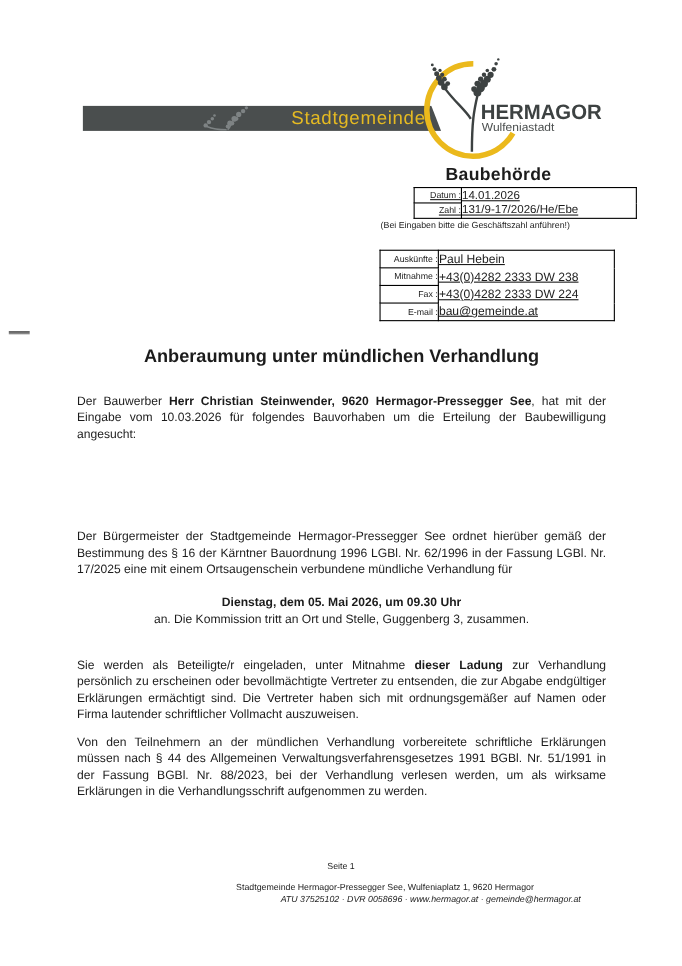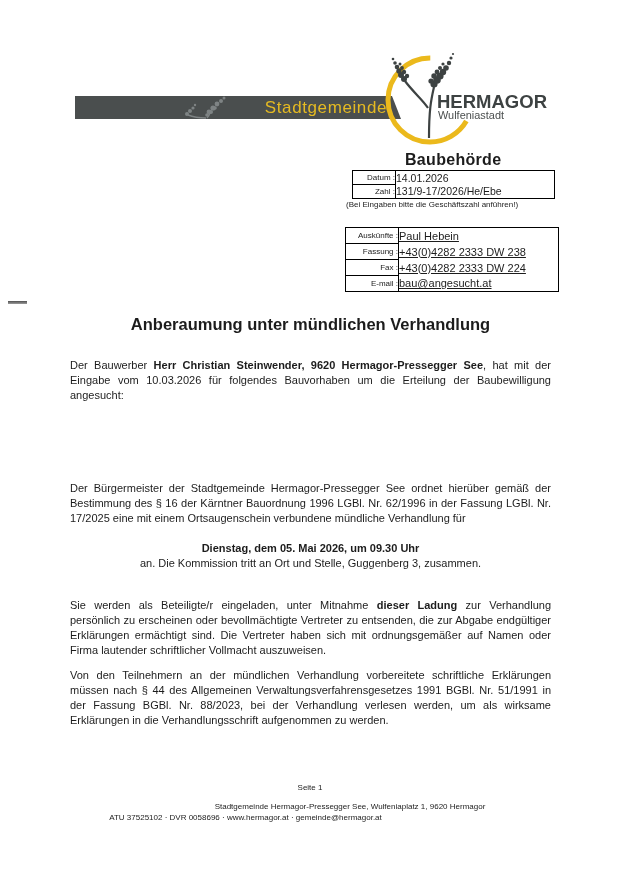--- a/index.html
+++ b/index.html
@@ -16,21 +16,21 @@
 
   .logo{position:absolute;left:383px;top:48px;width:175px;height:100px;}
 
   .dept{position:absolute;left:405px;top:151px;font-size:16px;font-weight:bold;letter-spacing:.3px;text-align:center;}
 
   
   table.tbl{position:absolute;border-collapse:collapse;border:1px solid #000;}
   table.tbl td{padding:0;vertical-align:middle;}
   td.lbl{border:1px solid #000;font-size:8px;text-align:right;padding:0 3px;white-space:nowrap;}
   td.val{font-size:10.5px;padding:0 2px 0 5px;white-space:nowrap;}
-  .tbl1{left:352px;top:170px;}
+  .tbl1{left:376px;top:170px;text-decoration:underline;}
   .tbl1 td{height:13px;}
   .tbl1 td.lbl{width:42px;}
   .tbl1 td.val{width:158px;}
   .tbl2{left:345px;top:227px;}
   .tbl2 td{height:15px;}
   .tbl2 td.lbl{width:52px;}
   .tbl2 td.val{width:159px;font-size:11px;text-decoration:underline;}
   .note{position:absolute;left:346px;top:200px;font-size:8px;white-space:nowrap;}
 
   .fold-mark{position:absolute;left:8px;top:301px;width:19px;height:3px;
@@ -44,21 +44,21 @@
   .p2{top:481px}
   .p3{top:598px}
   .p4{top:668px}
   .centerblock{position:absolute;left:70px;width:481px;text-align:center;font-size:11px;line-height:15px;}
   .proj{top:428px}
   .dtblock{top:541px}
   .b{font-weight:bold;}
 
   .page-num{position:absolute;left:0;top:783px;width:620px;text-align:center;font-size:8px;}
   .foot1{position:absolute;left:0;top:802px;width:620px;text-align:center;font-size:8px;padding-left:40px;}
-  .foot2{position:absolute;left:0;top:813px;width:491px;text-align:center;font-size:8px;}
+  .foot2{position:absolute;left:0;top:813px;width:528px;text-align:right;font-size:8px;font-style:italic;}
 </style>
 </head>
 <body>
 
 <div class="page">
 
   <div class="banner">
     <svg class="banner-deco" width="70" height="23" viewBox="0 0 70 23">
       <g fill="#7e8384">
         <circle cx="8" cy="18" r="2"></circle>
@@ -129,30 +129,30 @@
     </table>
   <div class="note">(Bei Eingaben bitte die Geschäftszahl anführen!)</div>
 
   <table class="tbl tbl2">
     <tbody>
         <tr>
       <td class="lbl">Auskünfte :</td>
       <td class="val">Paul Hebein</td>
     </tr>
     <tr>
-      <td class="lbl">Fassung :</td>
+      <td class="lbl">Mitnahme :</td>
       <td class="val">+43(0)4282 2333 DW 238</td>
     </tr>
     <tr>
       <td class="lbl">Fax :</td>
       <td class="val">+43(0)4282 2333 DW 224</td>
     </tr>
     <tr>
       <td class="lbl">E-mail :</td>
-      <td class="val">bau@angesucht.at</td>
+      <td class="val">bau@gemeinde.at</td>
     </tr>
   </tbody>
     </table>
 
   <div class="fold-mark"></div>
 
   <div class="doc-title">Anberaumung unter mündlichen Verhandlung</div>
 
   <div class="para p1"><span>Der Bauwerber </span><span class="b">Herr Christian Steinwender, 9620 Hermagor-Pressegger See</span><span>, hat mit der Eingabe vom 10.03.2026 für folgendes Bauvorhaben um die Erteilung der Baubewilligung angesucht:</span></div>
 

